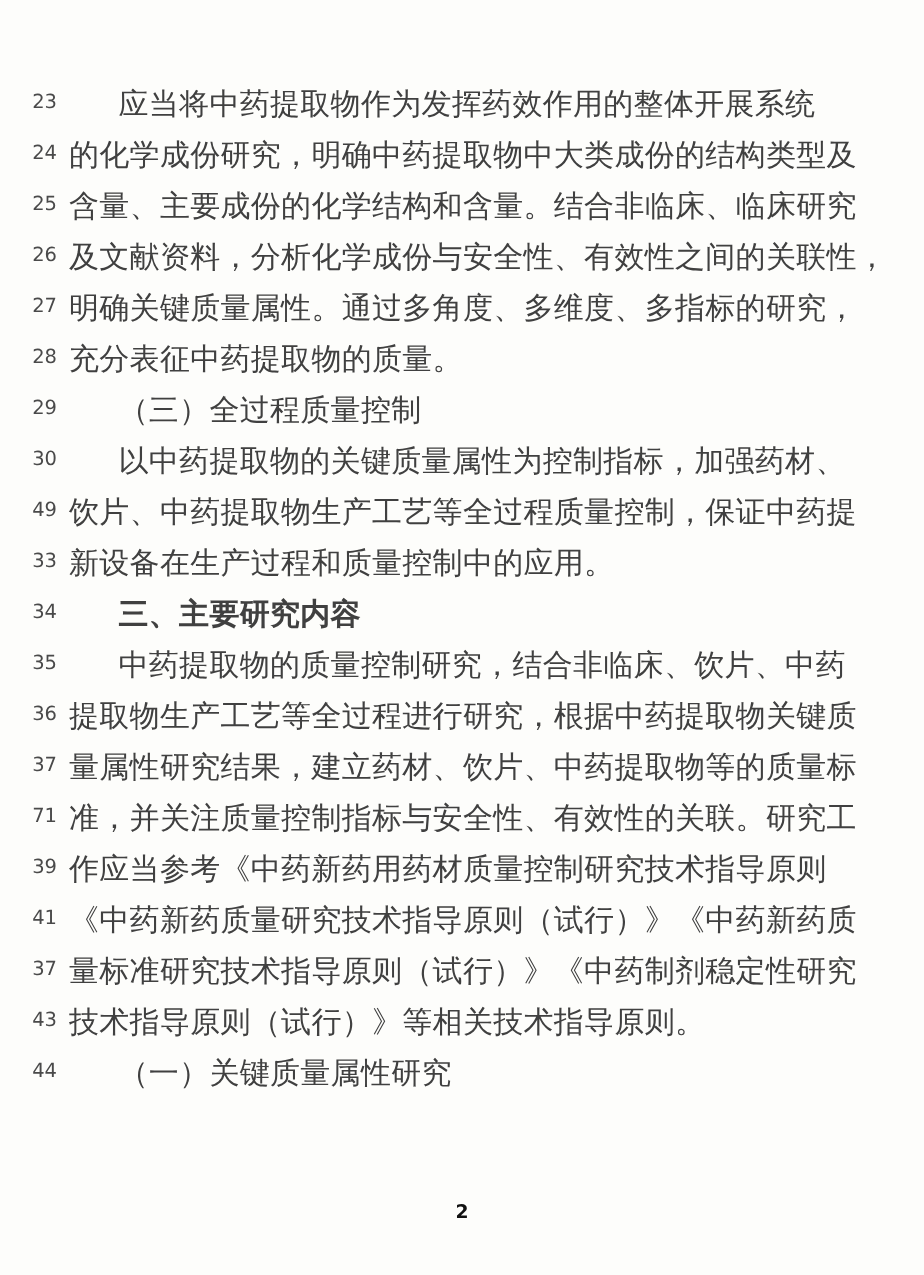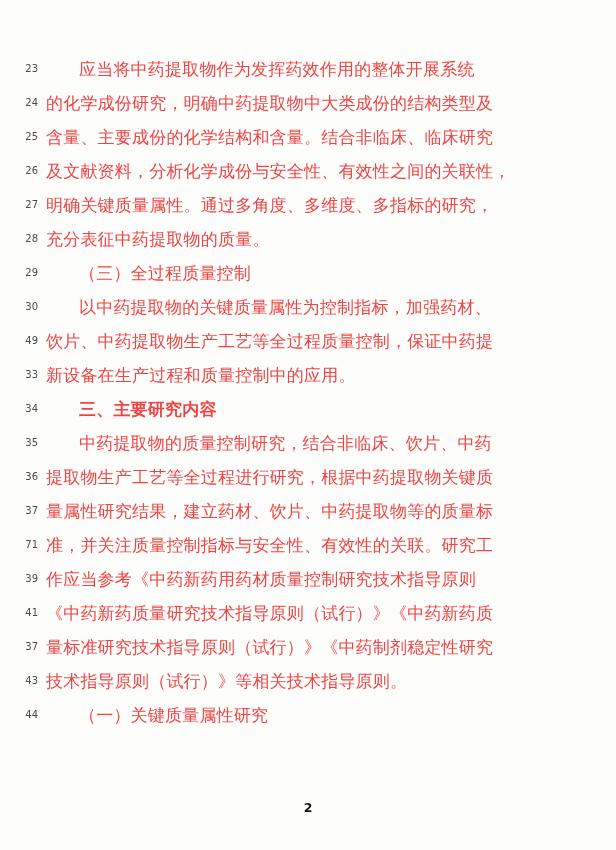--- a/index.html
+++ b/index.html
@@ -30,30 +30,30 @@
     align-items: flex-start;
     height: 34px;
   }
   .line-no {
     width: 46px;
     min-width: 46px;
     text-align: right;
     padding-right: 8px;
     box-sizing: border-box;
     font-family: "DejaVu Sans", "Liberation Sans", sans-serif;
-    font-size: 10px;
+    font-size: 13px;
     color: #4a4a4a;
     line-height: 34px;
     user-select: none;
   }
   .line-text {
     flex: 1;
-    font-size: 17px;
+    font-size: 20px;
     line-height: 34px;
-    color: #ef4444;
+    color: #404040;
     letter-spacing: 0.2px;
     white-space: pre;
     box-sizing: border-box;
   }
   .line-text.indent {
     text-indent: 33px;
   }
   .line-text.heading {
     font-weight: bold;
     text-indent: 33px;

